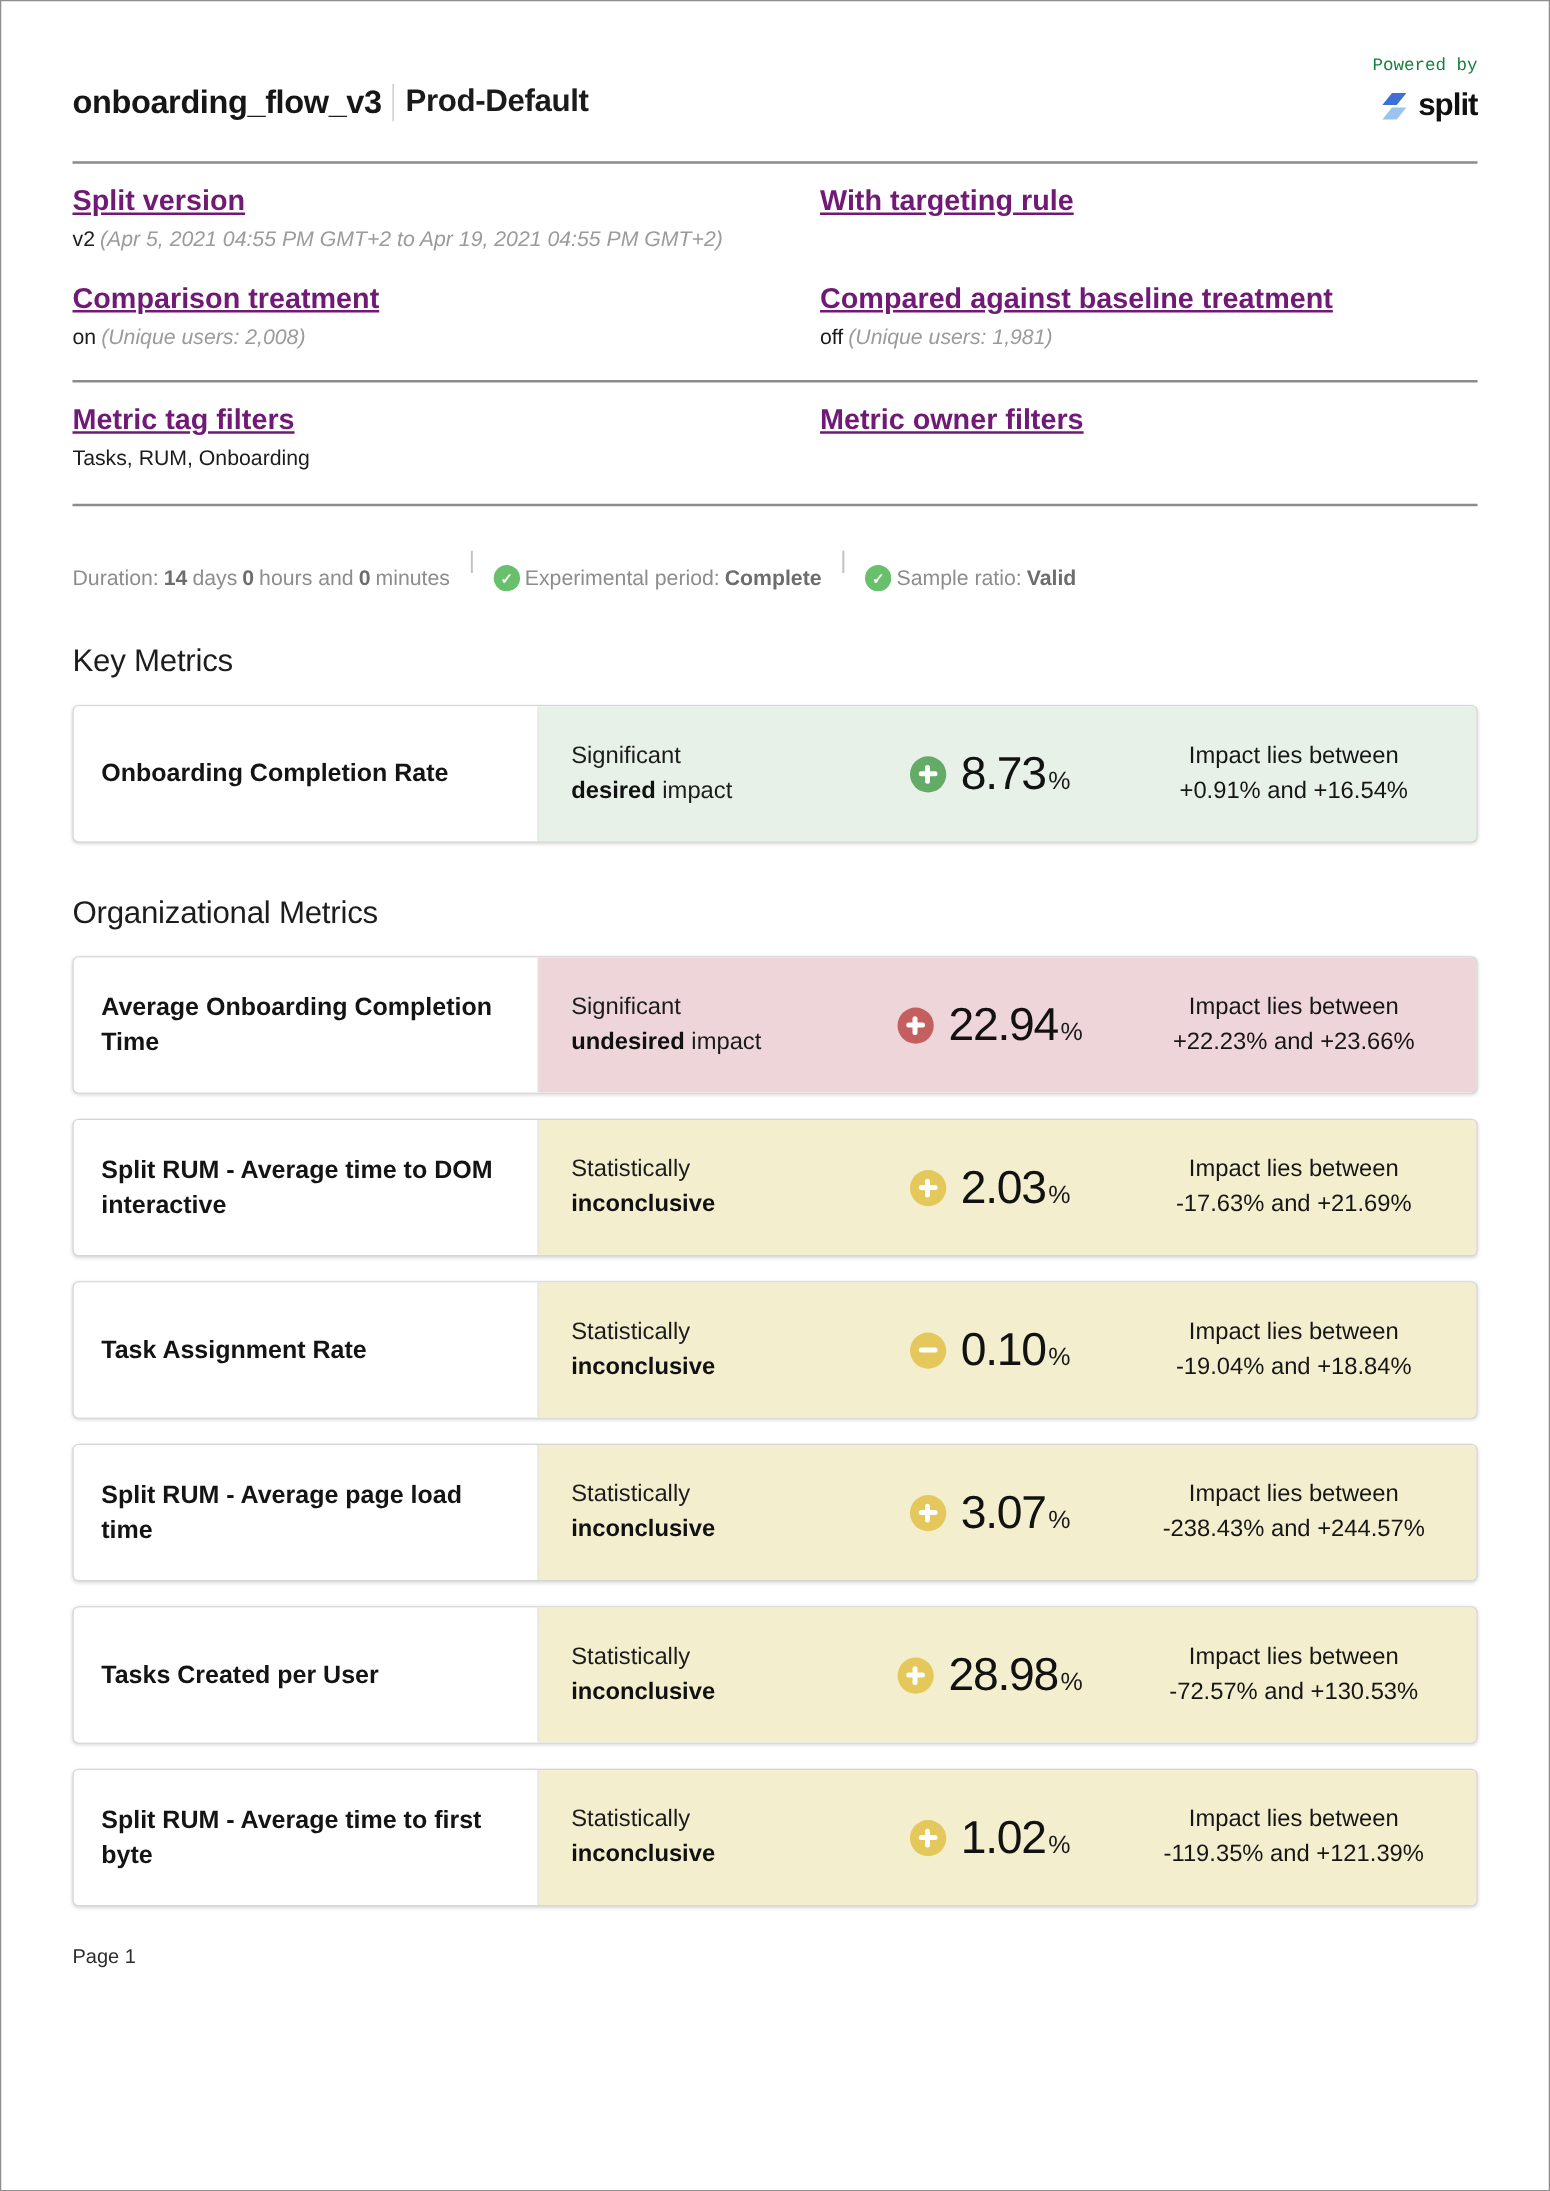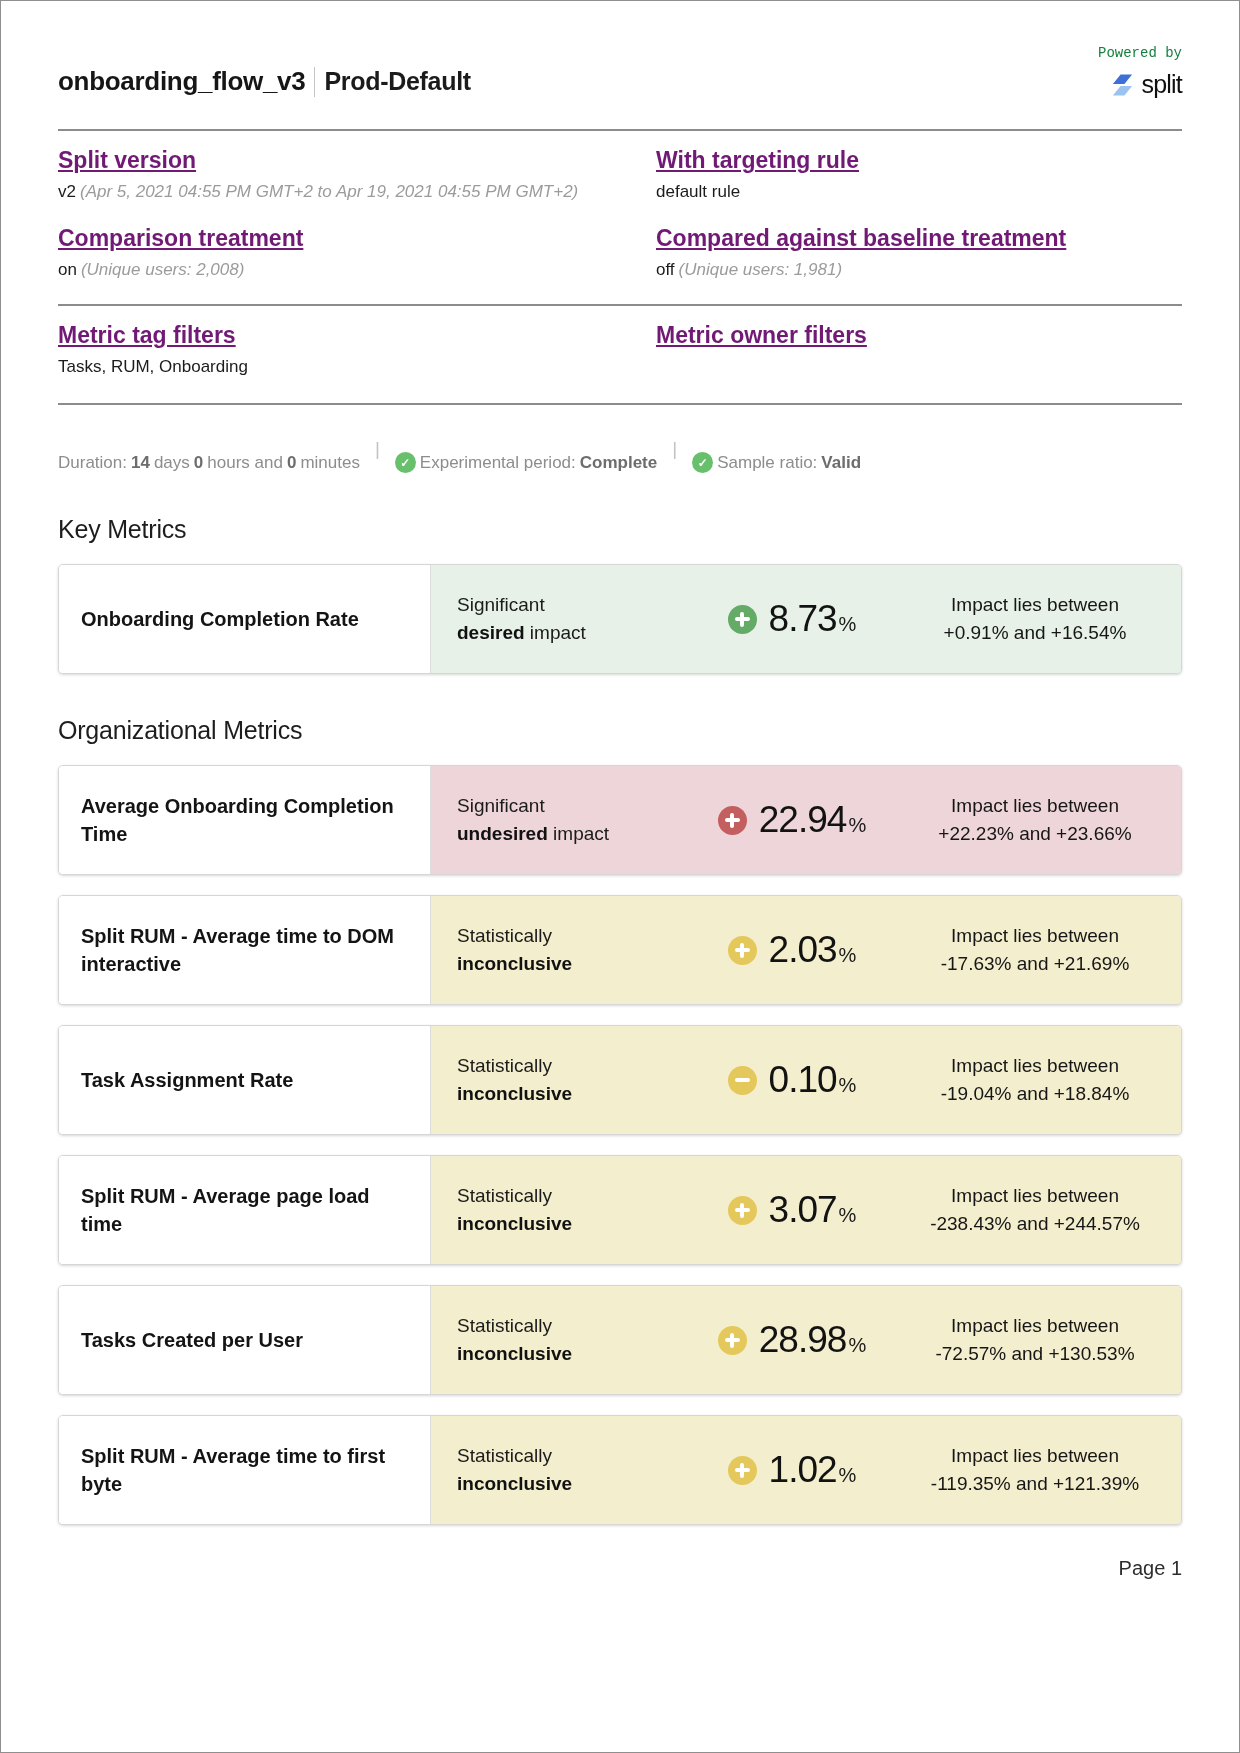--- a/index.html
+++ b/index.html
@@ -15,21 +15,21 @@
 
   
   .header { margin-top: 44px; display: flex; justify-content: space-between; align-items: flex-end; }
   .header-left { display: flex; align-items: center; gap: 9px; padding-bottom: 2px; }
   .page-title { font-size: 26px; font-weight: 700; color: #161616; letter-spacing: -0.3px; }
   .title-sep { width: 1px; height: 30px; background: #c4c4c4; }
   .env-name { font-size: 25px; font-weight: 700; color: #1b1b1b; letter-spacing: -0.3px; }
   .powered { text-align: right; }
   .powered-label { font-size: 14px; color: #15803d; margin-bottom: 9px; font-family: Liberation Mono, monospace; }
   .brand { display: flex; align-items: center; gap: 7px; justify-content: flex-end; }
-  .brand-name { font-size: 25px; font-weight: 400; color: #101010; letter-spacing: -0.8px; }
+  .brand-name { font-size: 25px; font-weight: 700; color: #101010; letter-spacing: -0.8px; }
 
   .rule { border: none; border-top: 2px solid #8c8c8c; }
   #rule1 { margin-top: 30px; }
   #rule2 { margin-top: 24px; }
   #rule3 { margin-top: 26px; }
 
   
   .meta-grid { display: grid; grid-template-columns: 598px 1fr; margin-top: 16px; row-gap: 23px; }
   .meta-label { font-size: 23px; font-weight: 700; color: #701a75; text-decoration: underline; }
   .meta-value { margin-top: 8px; font-size: 17px; color: #1c1c1c; min-height: 20px; }
@@ -77,21 +77,21 @@
   }
   .impact-icon.plus::after {
     content: ""; position: absolute; top: 7px; bottom: 7px;
     left: calc(50% - 2px); width: 4px; background: #fff; border-radius: 2px;
   }
   .impact-figure { display: inline-flex; align-items: baseline; }
   .impact-num { font-size: 37px; color: #121212; letter-spacing: -1px; }
   .impact-unit { font-size: 20px; color: #1a1a1a; margin-left: 2px; }
   .metric-range { width: 240px; text-align: center; font-size: 19px; line-height: 1.5; color: #161616; }
 
-  .footer { text-align: right; margin-top: 32px; font-size: 20px; color: #2e2e2e; }
+  .footer { text-align: left; margin-top: 32px; font-size: 16px; color: #2e2e2e; }
 </style>
 </head>
 <body>
 
 <div class="content">
 
   <div class="header">
     <div class="header-left">
       <span class="page-title">onboarding_flow_v3</span>
       <span class="title-sep"></span>
@@ -111,21 +111,20 @@
 
   <hr class="rule" id="rule1">
 
   <div class="meta-grid">
     <div class="meta-cell">
       <div class="meta-label">Split version</div>
       <div class="meta-value"><span>v2</span><span class="meta-muted">(Apr 5, 2021 04:55 PM GMT+2 to Apr 19, 2021 04:55 PM GMT+2)</span></div>
     </div>
     <div class="meta-cell">
       <div class="meta-label">With targeting rule</div>
-      <div class="meta-value"><span>default rule</span><span class="meta-muted"></span></div>
     </div>
     <div class="meta-cell">
       <div class="meta-label">Comparison treatment</div>
       <div class="meta-value"><span>on</span><span class="meta-muted">(Unique users: 2,008)</span></div>
     </div>
     <div class="meta-cell">
       <div class="meta-label">Compared against baseline treatment</div>
       <div class="meta-value"><span>off</span><span class="meta-muted">(Unique users: 1,981)</span></div>
     </div>
   </div>

